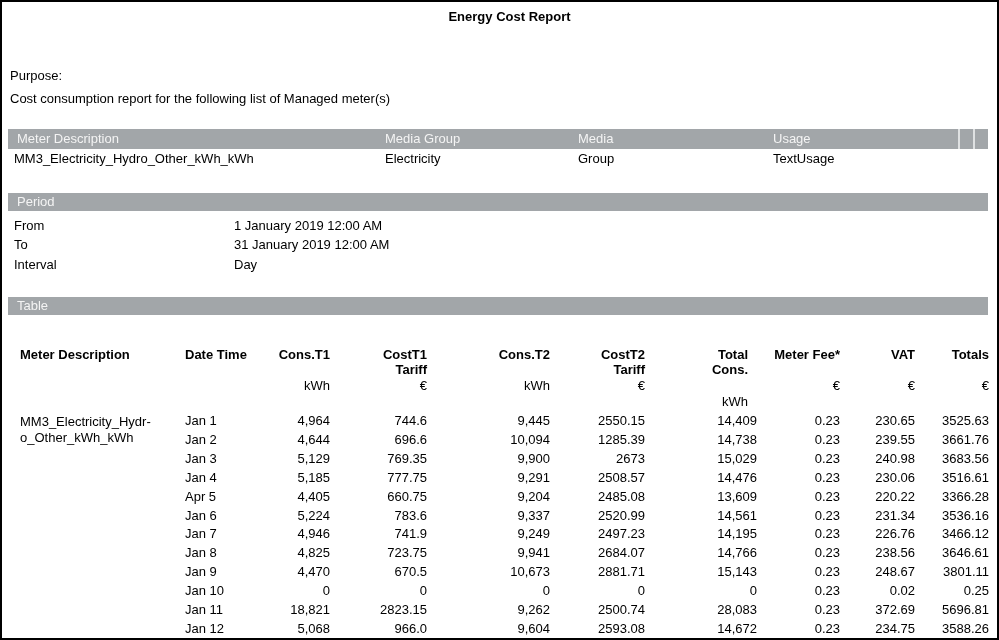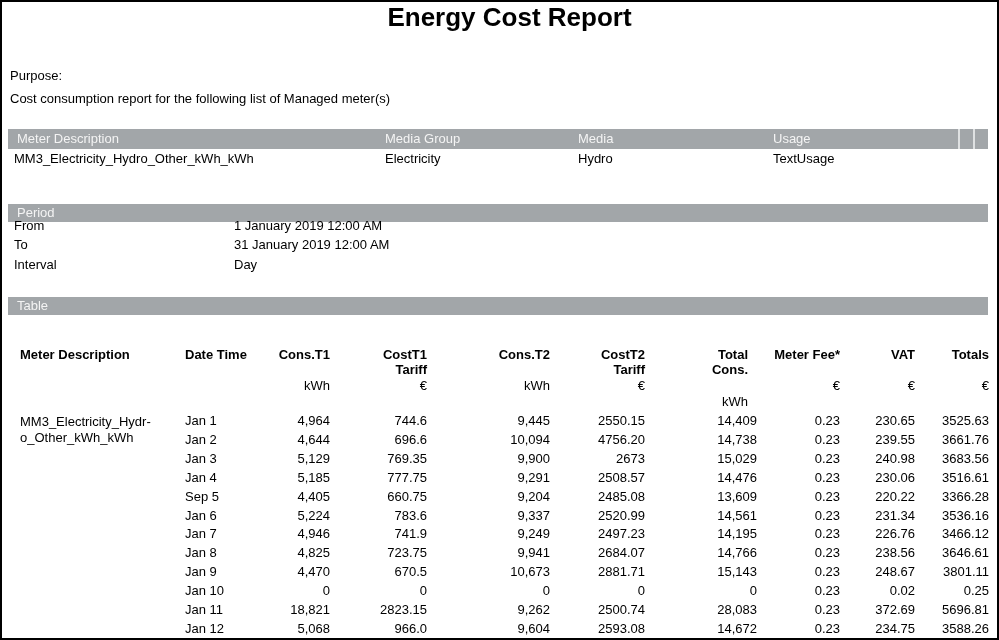--- a/index.html
+++ b/index.html
@@ -18,21 +18,21 @@
     font-family: "Liberation Sans", "DejaVu Sans", sans-serif;
     color: #000;
     font-size: 13px;
   }
   .report-title {
     position: absolute;
     top: 3px; left: 0;
     width: 100%;
     padding-left: 20px;
     text-align: center;
-    font-size: 26px;
+    font-size: 13px;
     font-weight: bold;
     line-height: 24px;
   }
   .purpose-label { position: absolute; left: 8px; top: 66px; line-height: 16px; }
   .purpose-text  { position: absolute; left: 8px; top: 89px; line-height: 16px; }
 
   
   .meter-list { position: absolute; left: 6px; top: 127px; width: 980px; border-collapse: collapse; table-layout: fixed; font-size: 13px; }
   .meter-list th {
     background: var(--bar);
@@ -53,21 +53,21 @@
   .section-bar {
     position: absolute;
     left: 6px;
     width: 980px;
     height: 18px;
     line-height: 18px;
     padding-left: 9px;
     background: var(--bar);
     color: var(--bar-text);
   }
-  .bar-period { top: 202px; }
+  .bar-period { top: 191px; }
   .bar-table  { top: 295px; }
 
   
   .period-fields { position: absolute; left: 12px; top: 214px; }
   .field-row { display: flex; height: 19.3px; line-height: 19.3px; gap: 31px; }
   .field-row .flabel { width: 189px; }
 
   
   .report-table {
     position: absolute;
@@ -136,21 +136,21 @@
         <th>Media</th>
         <th>Usage</th>
         <th class="spacer"></th>
         <th class="spacer"></th>
       </tr>
     </thead>
     <tbody>
       <tr>
         <td class="first">MM3_Electricity_Hydro_Other_kWh_kWh</td>
         <td>Electricity</td>
-        <td>Hydro</td>
+        <td>Group</td>
         <td>TextUsage</td>
         <td></td>
         <td></td>
       </tr>
     </tbody>
   </table>
 
   <div class="section-bar bar-period">Period</div>
 
   <div class="period-fields">
@@ -236,21 +236,21 @@
         <td>14,409</td>
         <td>0.23</td>
         <td>230.65</td>
         <td>3525.63</td>
       </tr>
       <tr>
         <td class="date">Jan 2</td>
         <td>4,644</td>
         <td>696.6</td>
         <td>10,094</td>
-        <td>4756.20</td>
+        <td>1285.39</td>
         <td>14,738</td>
         <td>0.23</td>
         <td>239.55</td>
         <td>3661.76</td>
       </tr>
       <tr>
         <td class="date">Jan 3</td>
         <td>5,129</td>
         <td>769.35</td>
         <td>9,900</td>
@@ -265,21 +265,21 @@
         <td>5,185</td>
         <td>777.75</td>
         <td>9,291</td>
         <td>2508.57</td>
         <td>14,476</td>
         <td>0.23</td>
         <td>230.06</td>
         <td>3516.61</td>
       </tr>
       <tr>
-        <td class="date">Sep 5</td>
+        <td class="date">Apr 5</td>
         <td>4,405</td>
         <td>660.75</td>
         <td>9,204</td>
         <td>2485.08</td>
         <td>13,609</td>
         <td>0.23</td>
         <td>220.22</td>
         <td>3366.28</td>
       </tr>
       <tr>

